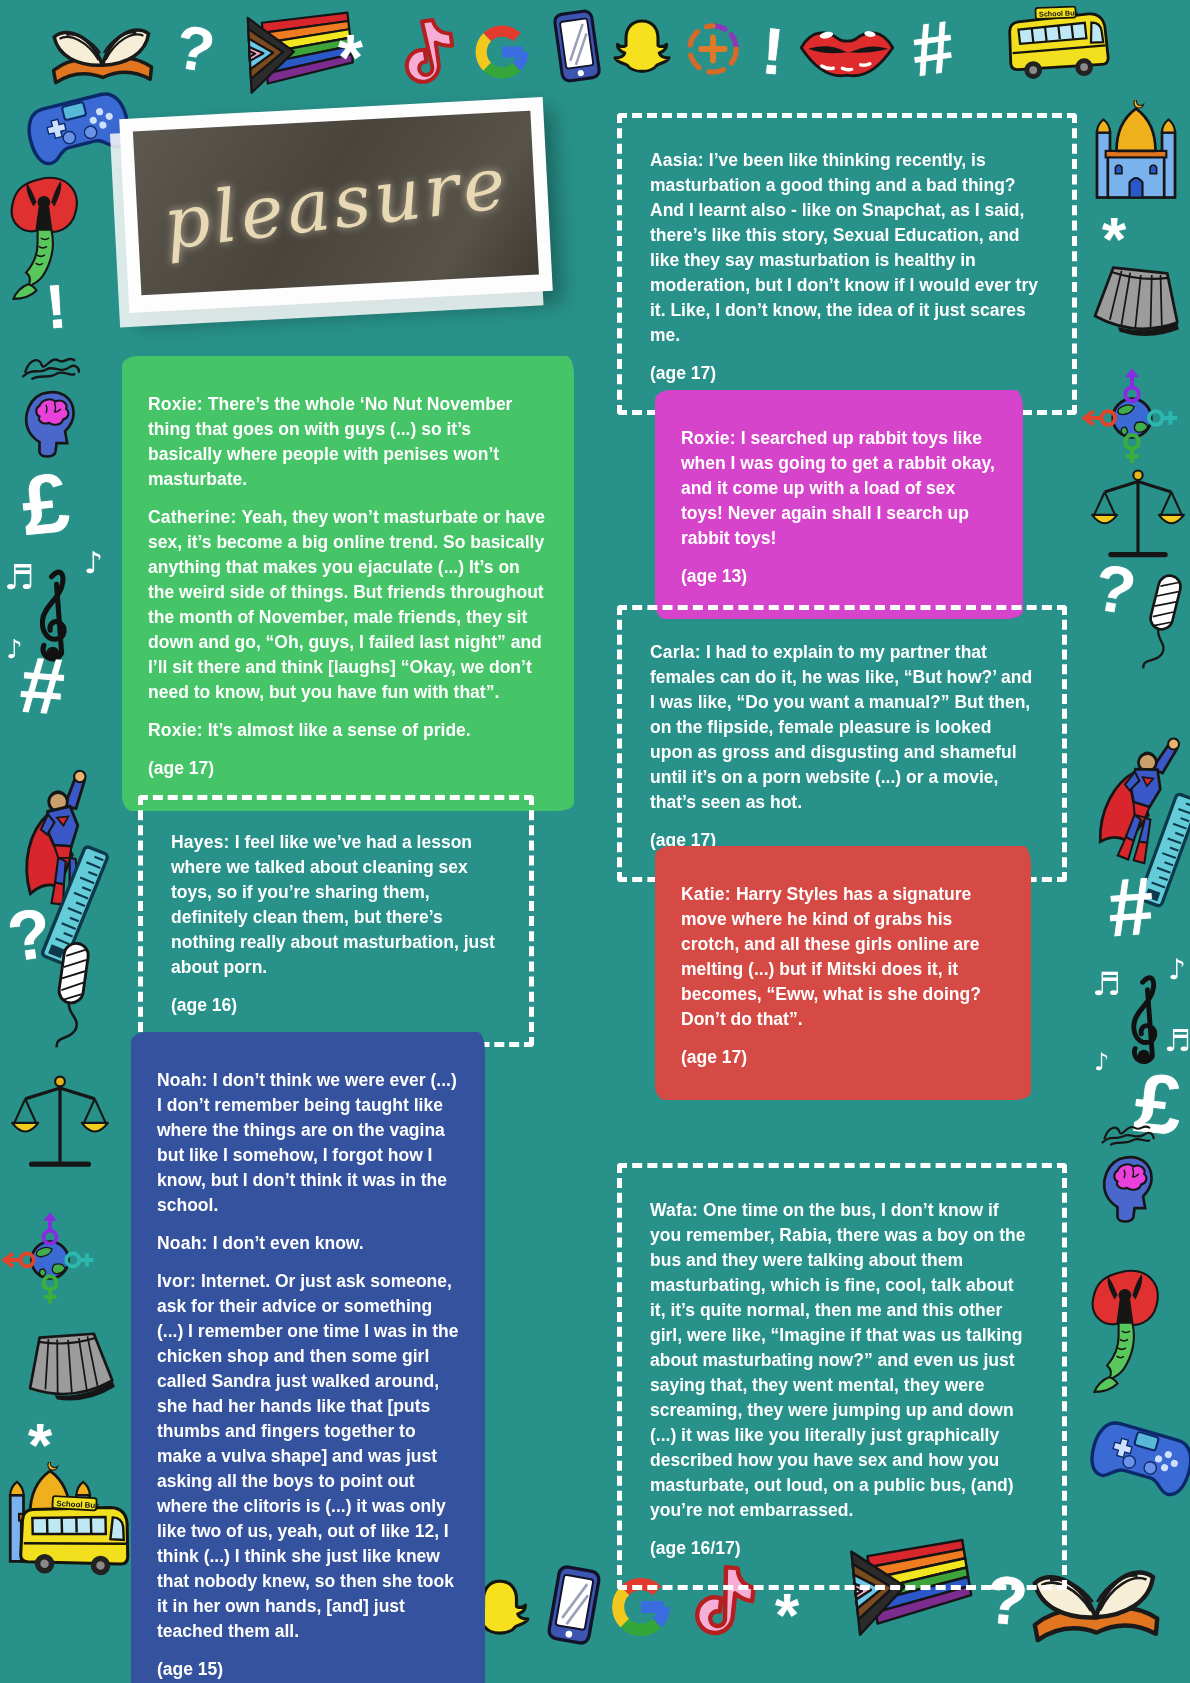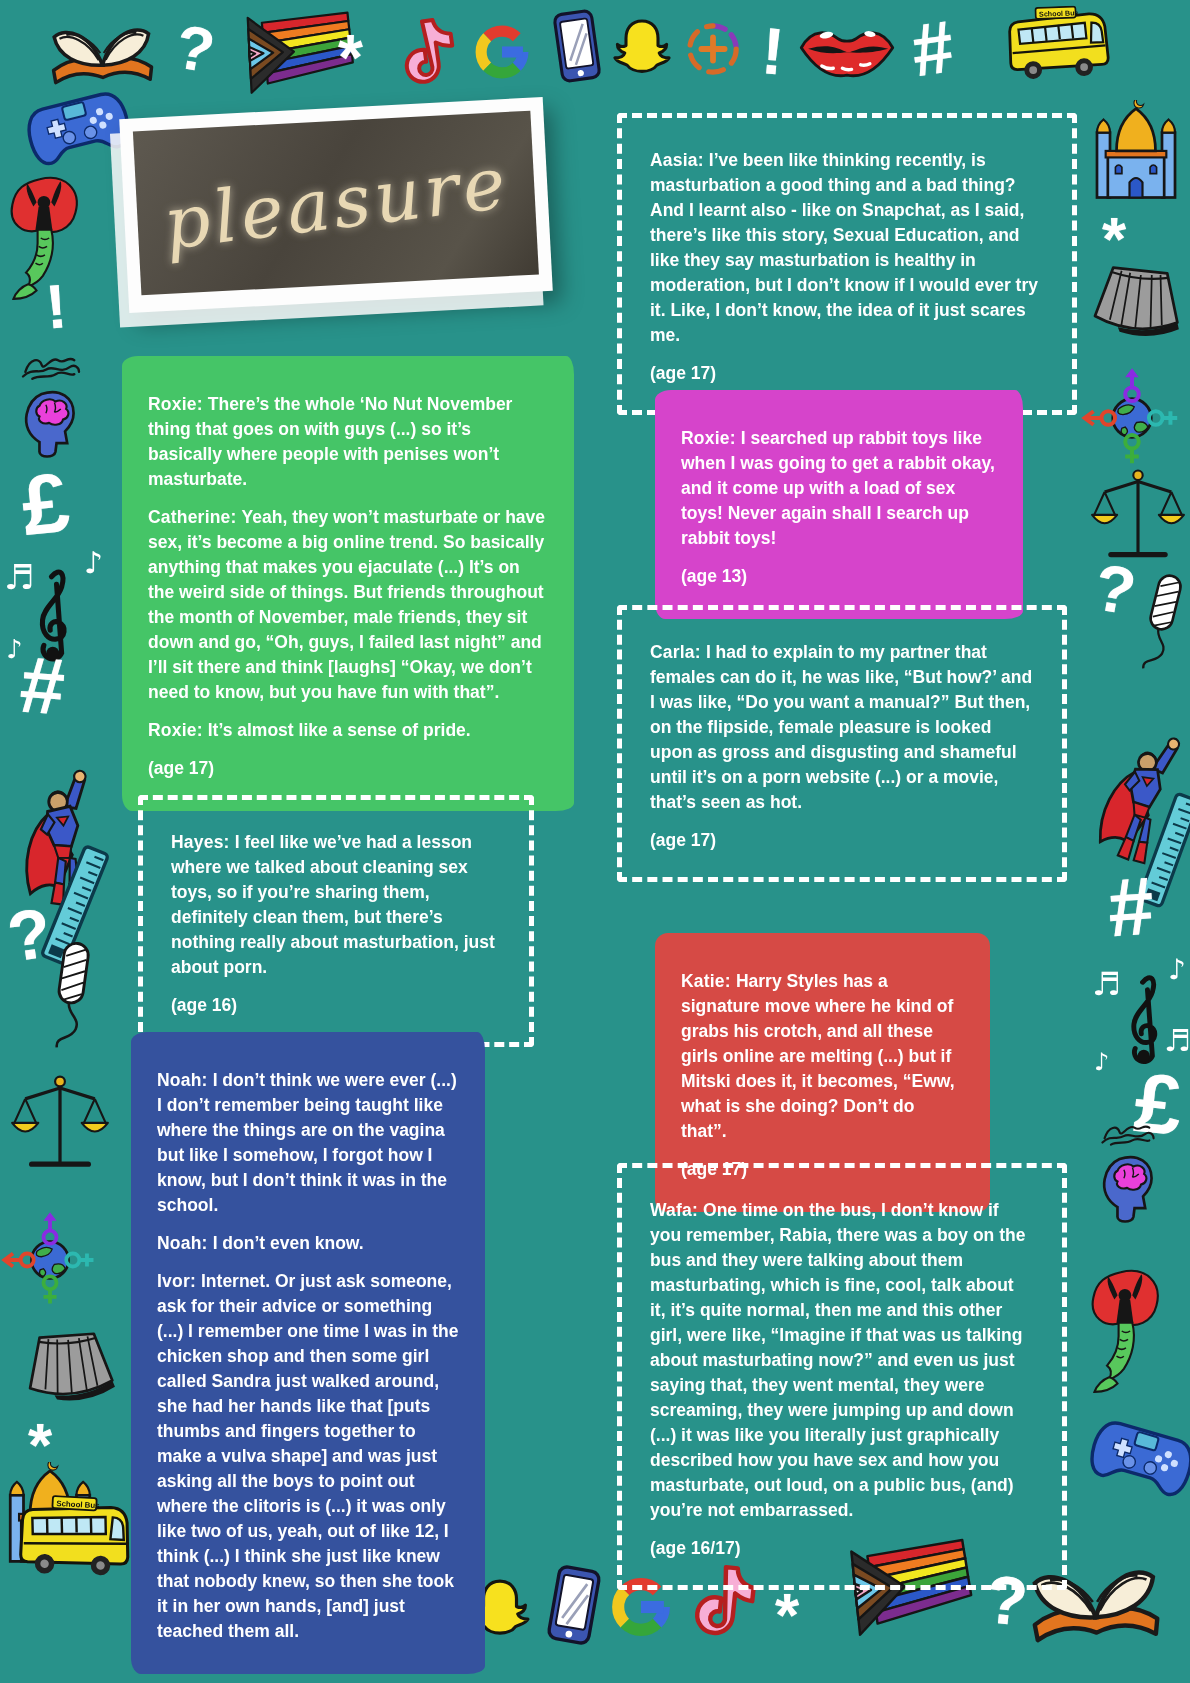--- a/index.html
+++ b/index.html
@@ -493,38 +493,39 @@
 
   <section class="block dashed" style="left:138px;top:795px;width:396px;">
       <p><b>Hayes: </b>I feel like we’ve had a lesson where we talked about cleaning sex toys, so if you’re sharing them, definitely clean them, but there’s nothing really about masturbation, just about porn.</p>
       <p class="age">(age 16)</p>
     </section>
 
   <section class="block paint" style="left: 131px; top: 1032px; width: 354px; background: rgb(53, 82, 158);">
       <p><b>Noah: </b>I don’t think we were ever (...) I don’t remember being taught like where the things are on the vagina but like I somehow, I forgot how I know, but I don’t think it was in the school.</p>
       <p><b>Noah: </b>I don’t even know.</p>
       <p><b>Ivor: </b>Internet. Or just ask someone, ask for their advice or something (...) I remember one time I was in the chicken shop and then some girl called Sandra just walked around, she had her hands like that [puts thumbs and fingers together to make a vulva shape] and was just asking all the boys to point out where the clitoris is (...) it was only like two of us, yeah, out of like 12, I think (...) I think she just like knew that nobody knew, so then she took it in her own hands, [and] just teached them all.</p>
+      <p class="age">(age 15)</p>
     </section>
 
   <section class="block dashed" style="left:617px;top:113px;width:460px;">
       <p><b>Aasia: </b>I’ve been like thinking recently, is masturbation a good thing and a bad thing? And I learnt also - like on Snapchat, as I said, there’s like this story, Sexual Education, and like they say masturbation is healthy in moderation, but I don’t know if I would ever try it. Like, I don’t know, the idea of it just scares me.</p>
       <p class="age">(age 17)</p>
     </section>
 
   <section class="block paint" style="left: 655px; top: 390px; width: 368px; background: rgb(214, 68, 203);">
       <p><b>Roxie: </b>I searched up rabbit toys like when I was going to get a rabbit okay, and it come up with a load of sex toys! Never again shall I search up rabbit toys!</p>
       <p class="age">(age 13)</p>
     </section>
 
   <section class="block dashed" style="left:617px;top:605px;width:450px;">
       <p><b>Carla: </b>I had to explain to my partner that females can do it, he was like, “But how?’ and I was like, “Do you want a manual?” But then, on the flipside, female pleasure is looked upon as gross and disgusting and shameful until it’s on a porn website (...) or a movie, that’s seen as hot.</p>
       <p class="age">(age 17)</p>
     </section>
 
-  <section class="block paint" style="left: 655px; top: 933px; width: 335px; background: rgb(214, 74, 69); border-radius: 13px;">
+  <section class="block paint" style="left: 655px; top: 846px; width: 376px; background: rgb(214, 74, 69);">
       <p><b>Katie: </b>Harry Styles has a signature move where he kind of grabs his crotch, and all these girls online are melting (...) but if Mitski does it, it becomes, “Eww, what is she doing? Don’t do that”.</p>
       <p class="age">(age 17)</p>
     </section>
 
   <section class="block dashed" style="left:617px;top:1163px;width:450px;">
       <p><b>Wafa: </b>One time on the bus, I don’t know if you remember, Rabia, there was a boy on the bus and they were talking about them masturbating, which is fine, cool, talk about it, it’s quite normal, then me and this other girl, were like, “Imagine if that was us talking about masturbating now?” and even us just saying that, they went mental, they were screaming, they were jumping up and down (...) it was like you literally just graphically described how you have sex and how you masturbate, out loud, on a public bus, (and) you’re not embarrassed.</p>
       <p class="age">(age 16/17)</p>
     </section>
 
 </div>

